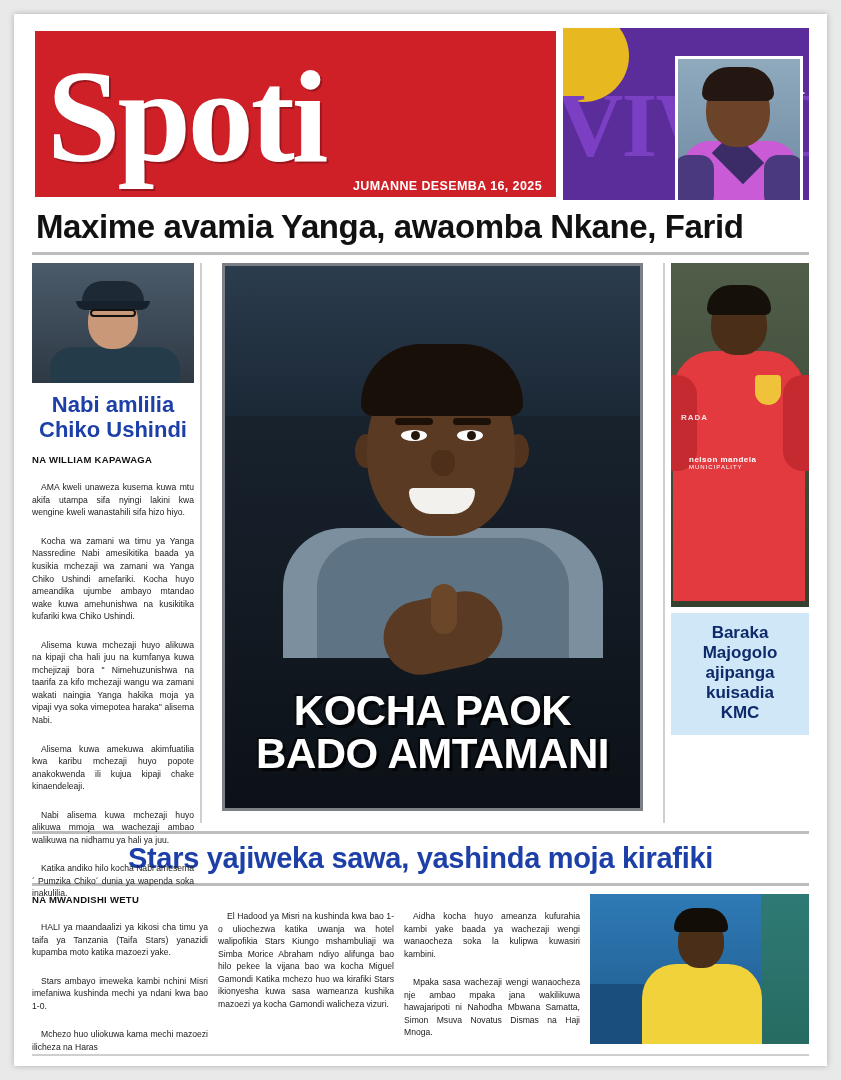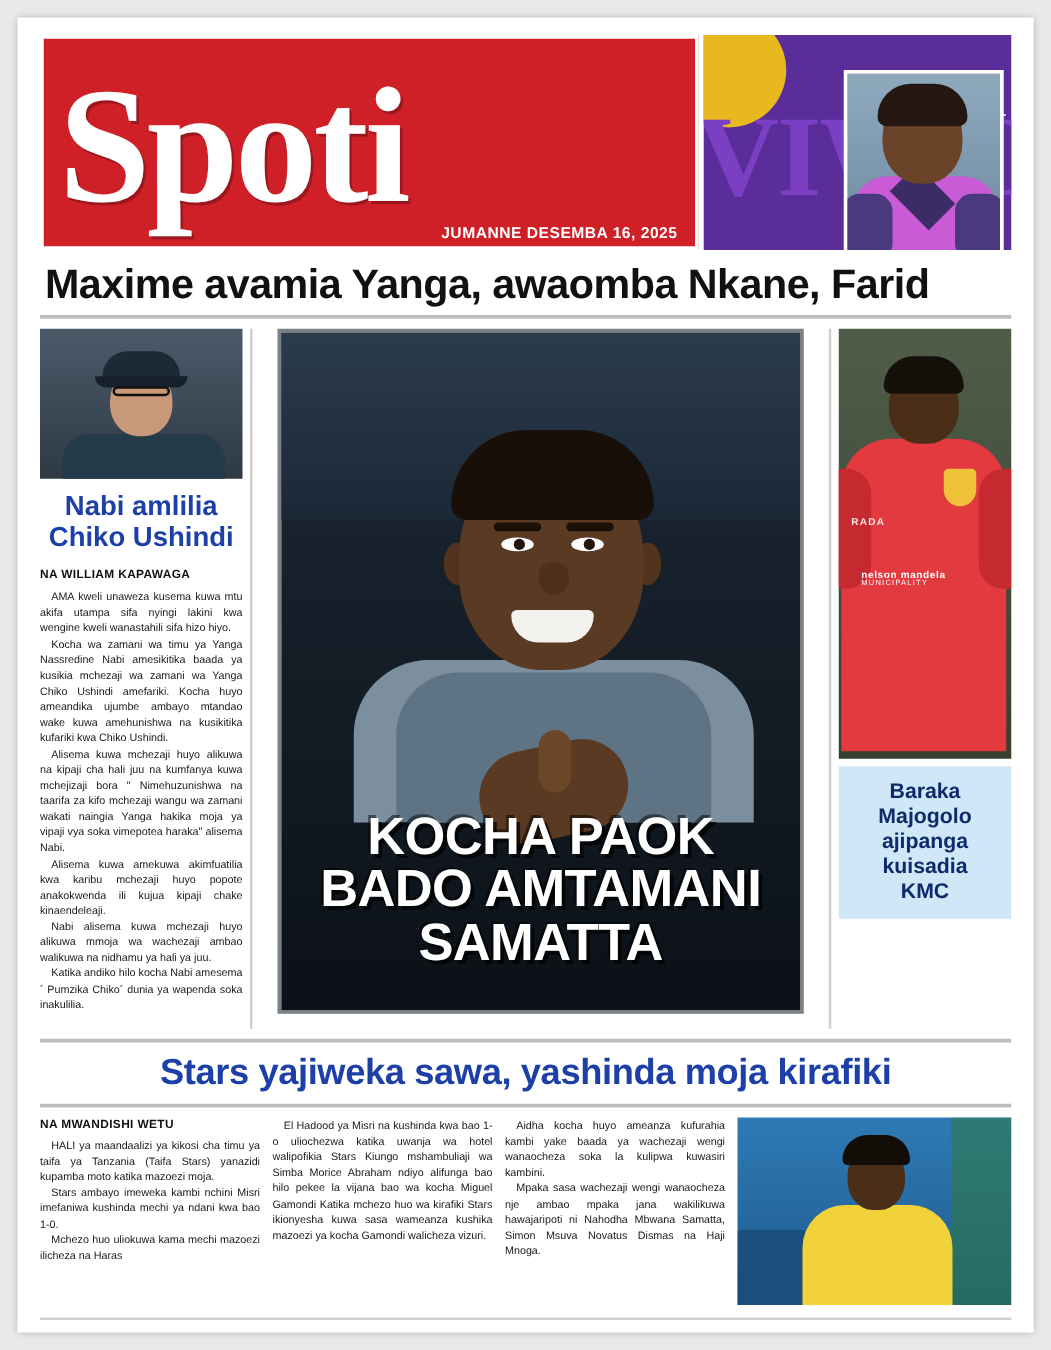--- a/index.html
+++ b/index.html
@@ -202,21 +202,21 @@
     letter-spacing: 0.3px;
     color: #111;
   }
   .body-text {
     margin-top: 6px;
     font-size: 8.6px;
     line-height: 1.46;
     text-align: justify;
     color: #1a1a1a;
   }
-  .body-text p { margin: 0 0 0 0; text-indent: 9px; }
+  .body-text p { margin: 16px 0 0 0; text-indent: 9px; }
 
   
   .hero {
     position: relative;
     width: 100%;
     height: 548px;
     border: 3px solid #7b7f86;
     background: linear-gradient(#1d2936, #0c1117);
     overflow: hidden;
   }
@@ -383,21 +383,20 @@
         <div class="h-eyeR"></div>
         <div class="h-pupL"></div>
         <div class="h-pupR"></div>
         <div class="h-nose"></div>
         <div class="h-smile"></div>
         <div class="h-arm"></div>
         <div class="h-finger"></div>
         <div class="hero-kicker">
           <div>KOCHA PAOK</div>
           <div>BADO AMTAMANI</div>
-          <div>SAMATTA</div>
         </div>
       </div>
     </div>
 
     <div class="col-right">
       <div class="right-photo">
         <div class="r-jersey"></div>
         <div class="r-sleeveL"></div>
         <div class="r-sleeveR"></div>
         <div class="r-crest"></div>
@@ -420,21 +419,21 @@
   </div>
 
   <div class="lower-rule-top"></div>
   <div class="lower-headline">Stars yajiweka sawa, yashinda moja kirafiki</div>
   <div class="lower-rule-bot"></div>
 
   <div class="lower-cols">
     <div class="lcol">
       <div class="byline">NA MWANDISHI WETU</div>
       <div class="body-text">
-        <p>HALI ya maandaalizi ya kikosi cha timu ya taifa ya Tanzania (Taifa Stars) yanazidi kupamba moto katika mazoezi moja.</p>
+        <p>HALI ya maandaalizi ya kikosi cha timu ya taifa ya Tanzania (Taifa Stars) yanazidi kupamba moto katika mazoezi yake.</p>
         <p>Stars ambayo imeweka kambi nchini Misri imefaniwa kushinda mechi ya ndani kwa bao 1-0.</p>
         <p>Mchezo huo uliokuwa kama mechi mazoezi ilicheza na Haras</p>
       </div>
     </div>
     <div class="lcol">
       <div class="body-text" style="margin-top:0">
         <p>El Hadood ya Misri na kushinda kwa bao 1-o uliochezwa katika uwanja wa hotel walipofikia Stars Kiungo mshambuliaji wa Simba Morice Abraham ndiyo alifunga bao hilo pekee la vijana bao wa kocha Miguel Gamondi Katika mchezo huo wa kirafiki Stars ikionyesha kuwa sasa wameanza kushika mazoezi ya kocha Gamondi walicheza vizuri.</p>
       </div>
     </div>
     <div class="lcol">

